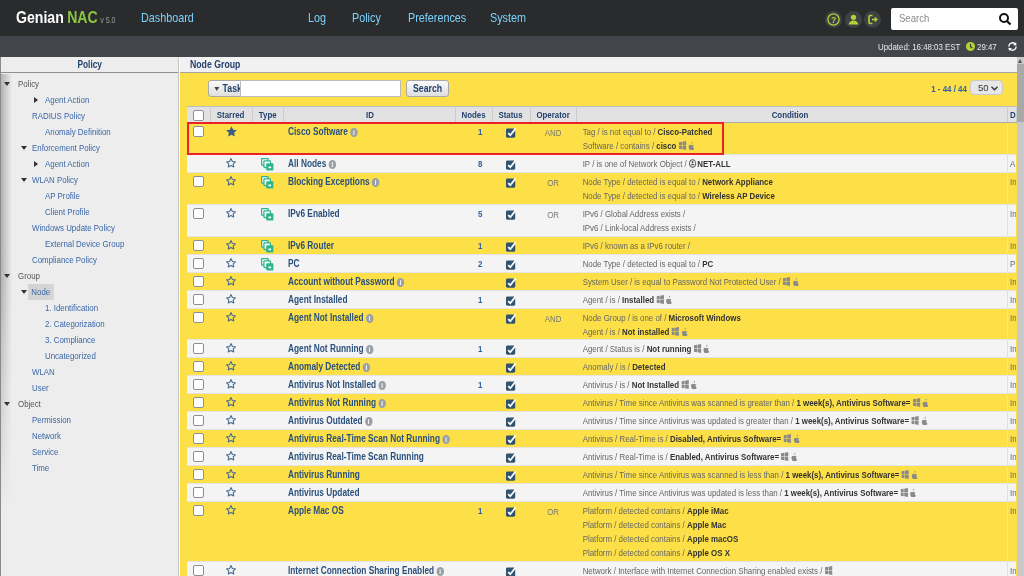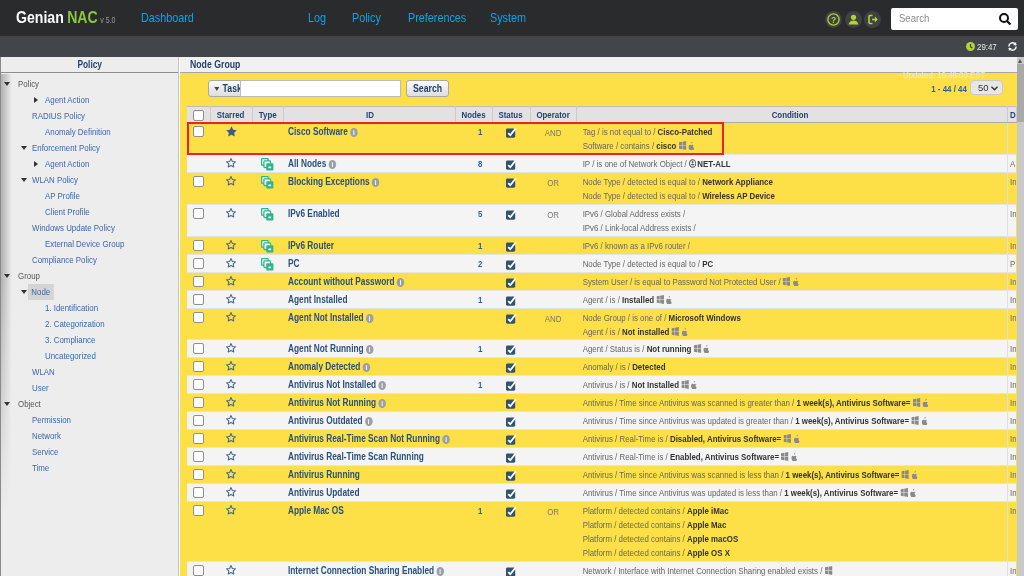--- a/index.html
+++ b/index.html
@@ -3,26 +3,26 @@
 <style>
 * { margin:0; padding:0; box-sizing:border-box; }
 html,body { width:1024px; height:576px; overflow:hidden; font-family:"Liberation Sans", sans-serif; background:#fff; }
 .sx { display:inline-block; transform:scaleX(0.83); transform-origin:0 50%; white-space:nowrap; }
 .sc { display:inline-block; transform:scaleX(0.83); transform-origin:50% 50%; white-space:nowrap; }
 .sr { display:inline-block; transform:scaleX(0.83); transform-origin:100% 50%; white-space:nowrap; }
 .topbar { position:absolute; left:0; top:0; width:1024px; height:36px; background:#292b2d; z-index:3; }
 .logo { position:absolute; left:16px; top:8px; font-size:17px; font-weight:bold; color:#fdfdfd; transform:scaleX(0.83); transform-origin:0 50%; white-space:nowrap; }
 .logo .nac { color:#8bc53f; margin-left:4px; }
 .logo .ver { color:#9a9a9a; font-size:8.5px; font-weight:normal; margin-left:3px; }
-.nav { position:absolute; top:0; height:36px; line-height:36px; font-size:13px; color:#0ea5e9; }
+.nav { position:absolute; top:0; height:36px; line-height:36px; font-size:13px; color:#7dd3fc; }
 .icb { position:absolute; top:11px; width:17px; height:17px; border-radius:50%; background:#3f4245; }
 .sbox { position:absolute; left:891px; top:8px; width:127px; height:22px; background:#fff; border-radius:2px; }
 .sbox .ph { position:absolute; left:8px; top:4px; font-size:11.5px; color:#8a8a8a; }
 .subbar { position:absolute; left:0; top:36px; width:1024px; height:21px; background:#42464b; z-index:3; }
-.upd { position:absolute; left:903px; top:5px; font-size:9.5px; color:#e9e9e9;margin-top:28px; }
+.upd { position:absolute; left:878px; top:5px; font-size:9.5px; color:#e9e9e9; }
 .t2947 { position:absolute; left:977px; top:5px; font-size:9.5px; color:#e9e9e9; }
 .sidebar { position:absolute; left:0; top:57px; width:179px; height:519px; background:#ededed; border-right:1px solid #c4c4c4; border-left:1px solid #8a8a8a; }
 .shead { position:absolute; left:0; top:0; width:177px; height:16px; border-bottom:1px solid #8e8e8e; text-align:center; font-size:10px; font-weight:bold; color:#24416e; line-height:15px; }
 .shadow { position:absolute; left:0; top:17px; width:11px; height:460px; background:linear-gradient(to right, rgba(40,40,50,0.30), rgba(40,40,50,0)); }
 .shadow2 { position:absolute; left:0; top:17px; width:11px; height:462px; background:linear-gradient(to bottom, rgba(237,237,237,0) 45%, rgba(237,237,237,1) 95%); }
 .tree { position:absolute; left:0; top:19px; width:177px; }
 .ti { position:relative; height:16px; }
 .tl { position:absolute; top:0; height:16px; line-height:16px; font-size:9.5px; color:#3a67a8; transform:scaleX(0.83); transform-origin:0 50%; white-space:nowrap; }
 .tl.root { color:#555; }
 .tl.sel { background:#d4d4d4; color:#3a67a8; padding:0 4px; margin-left:-4px; }

